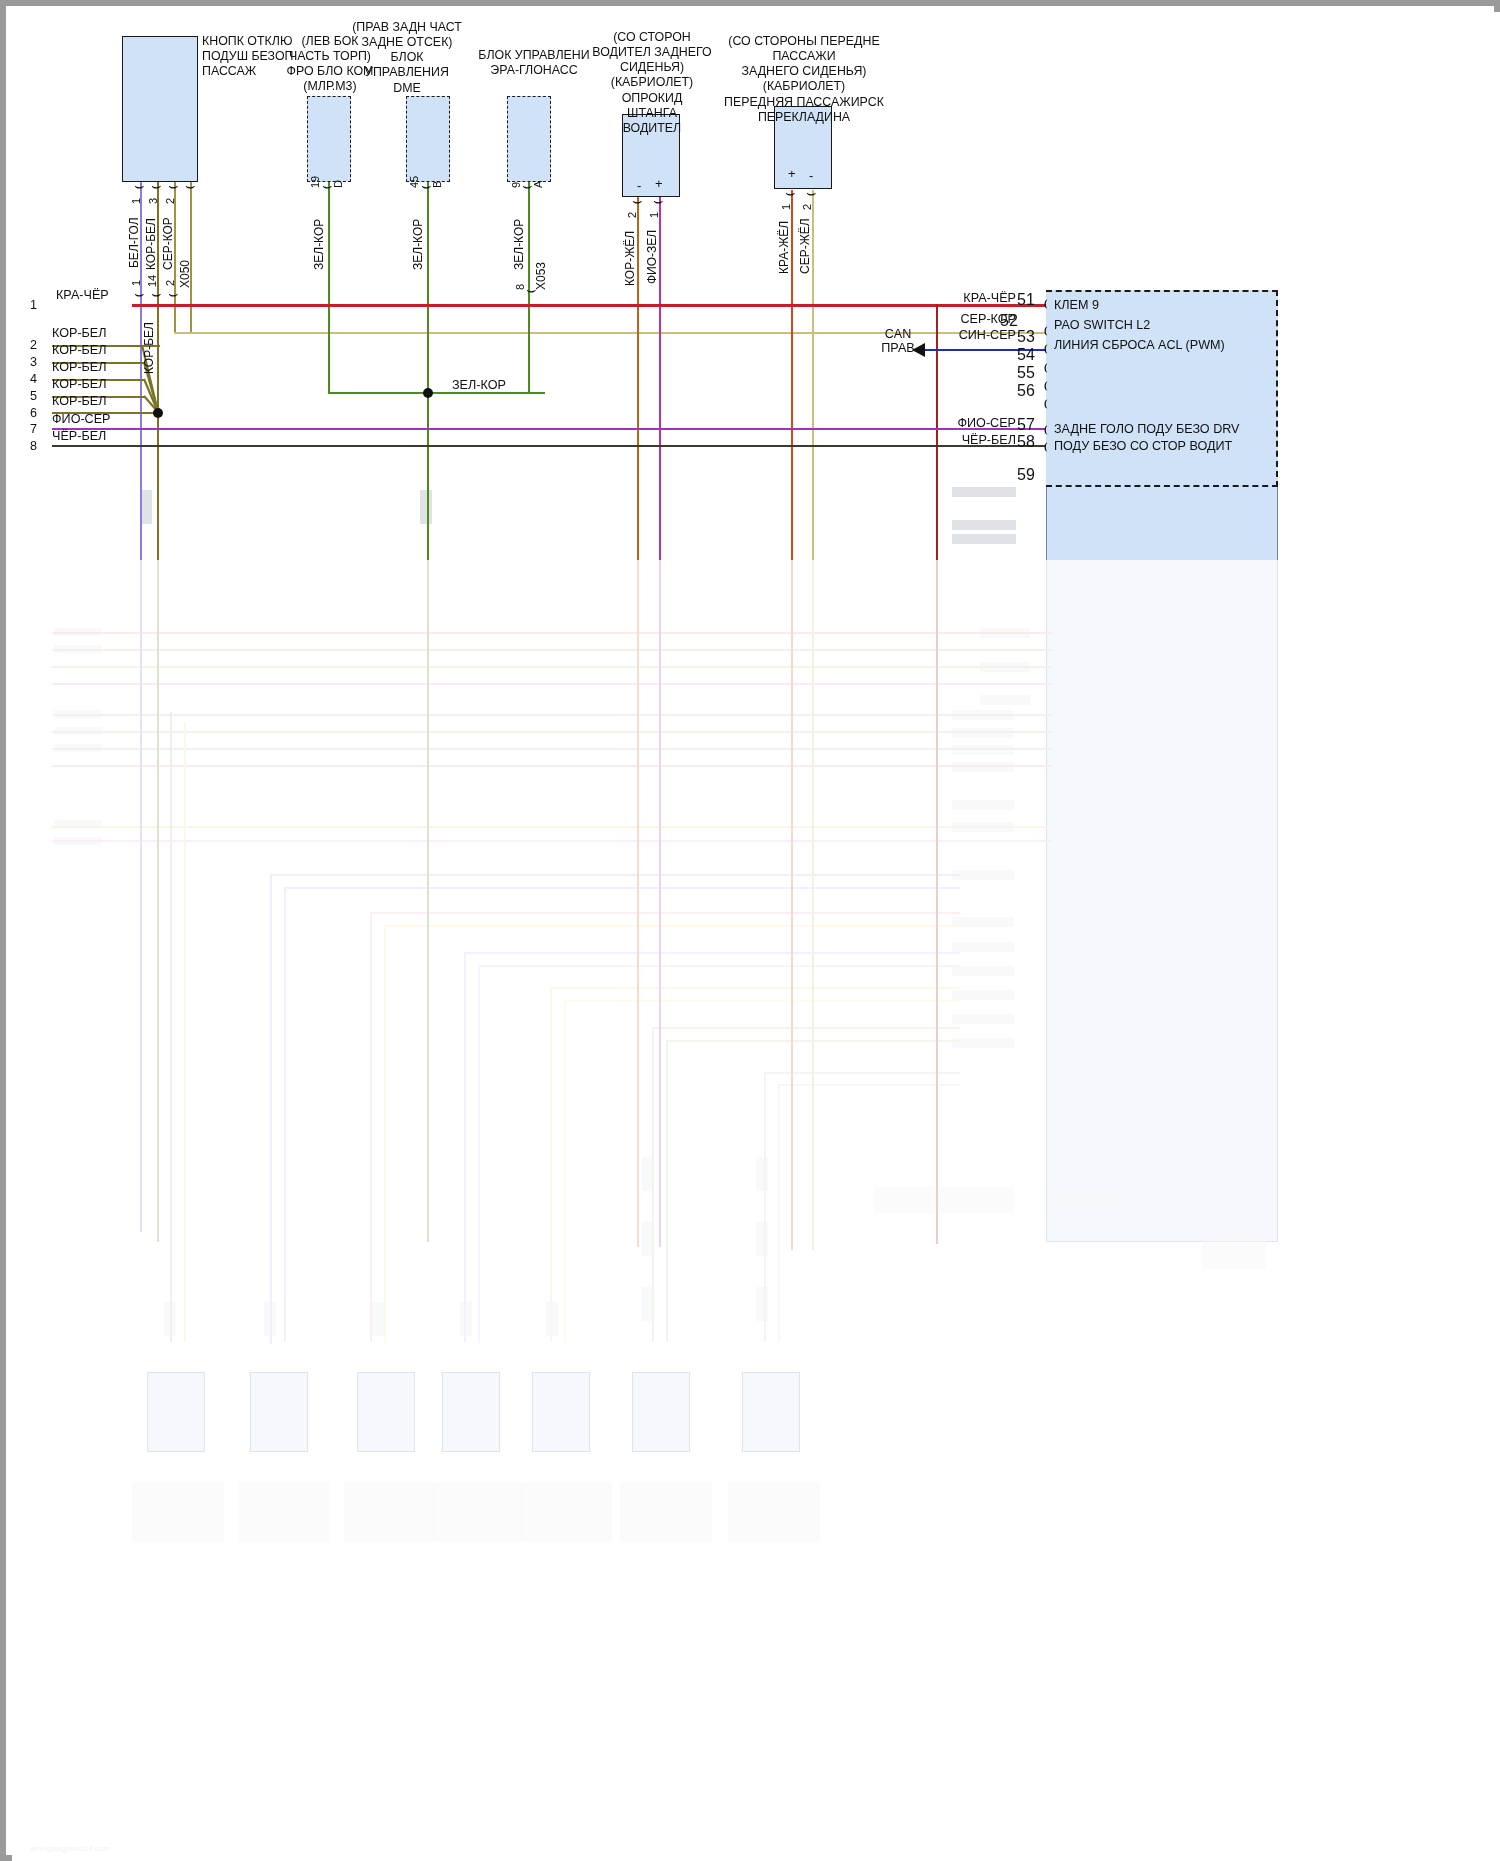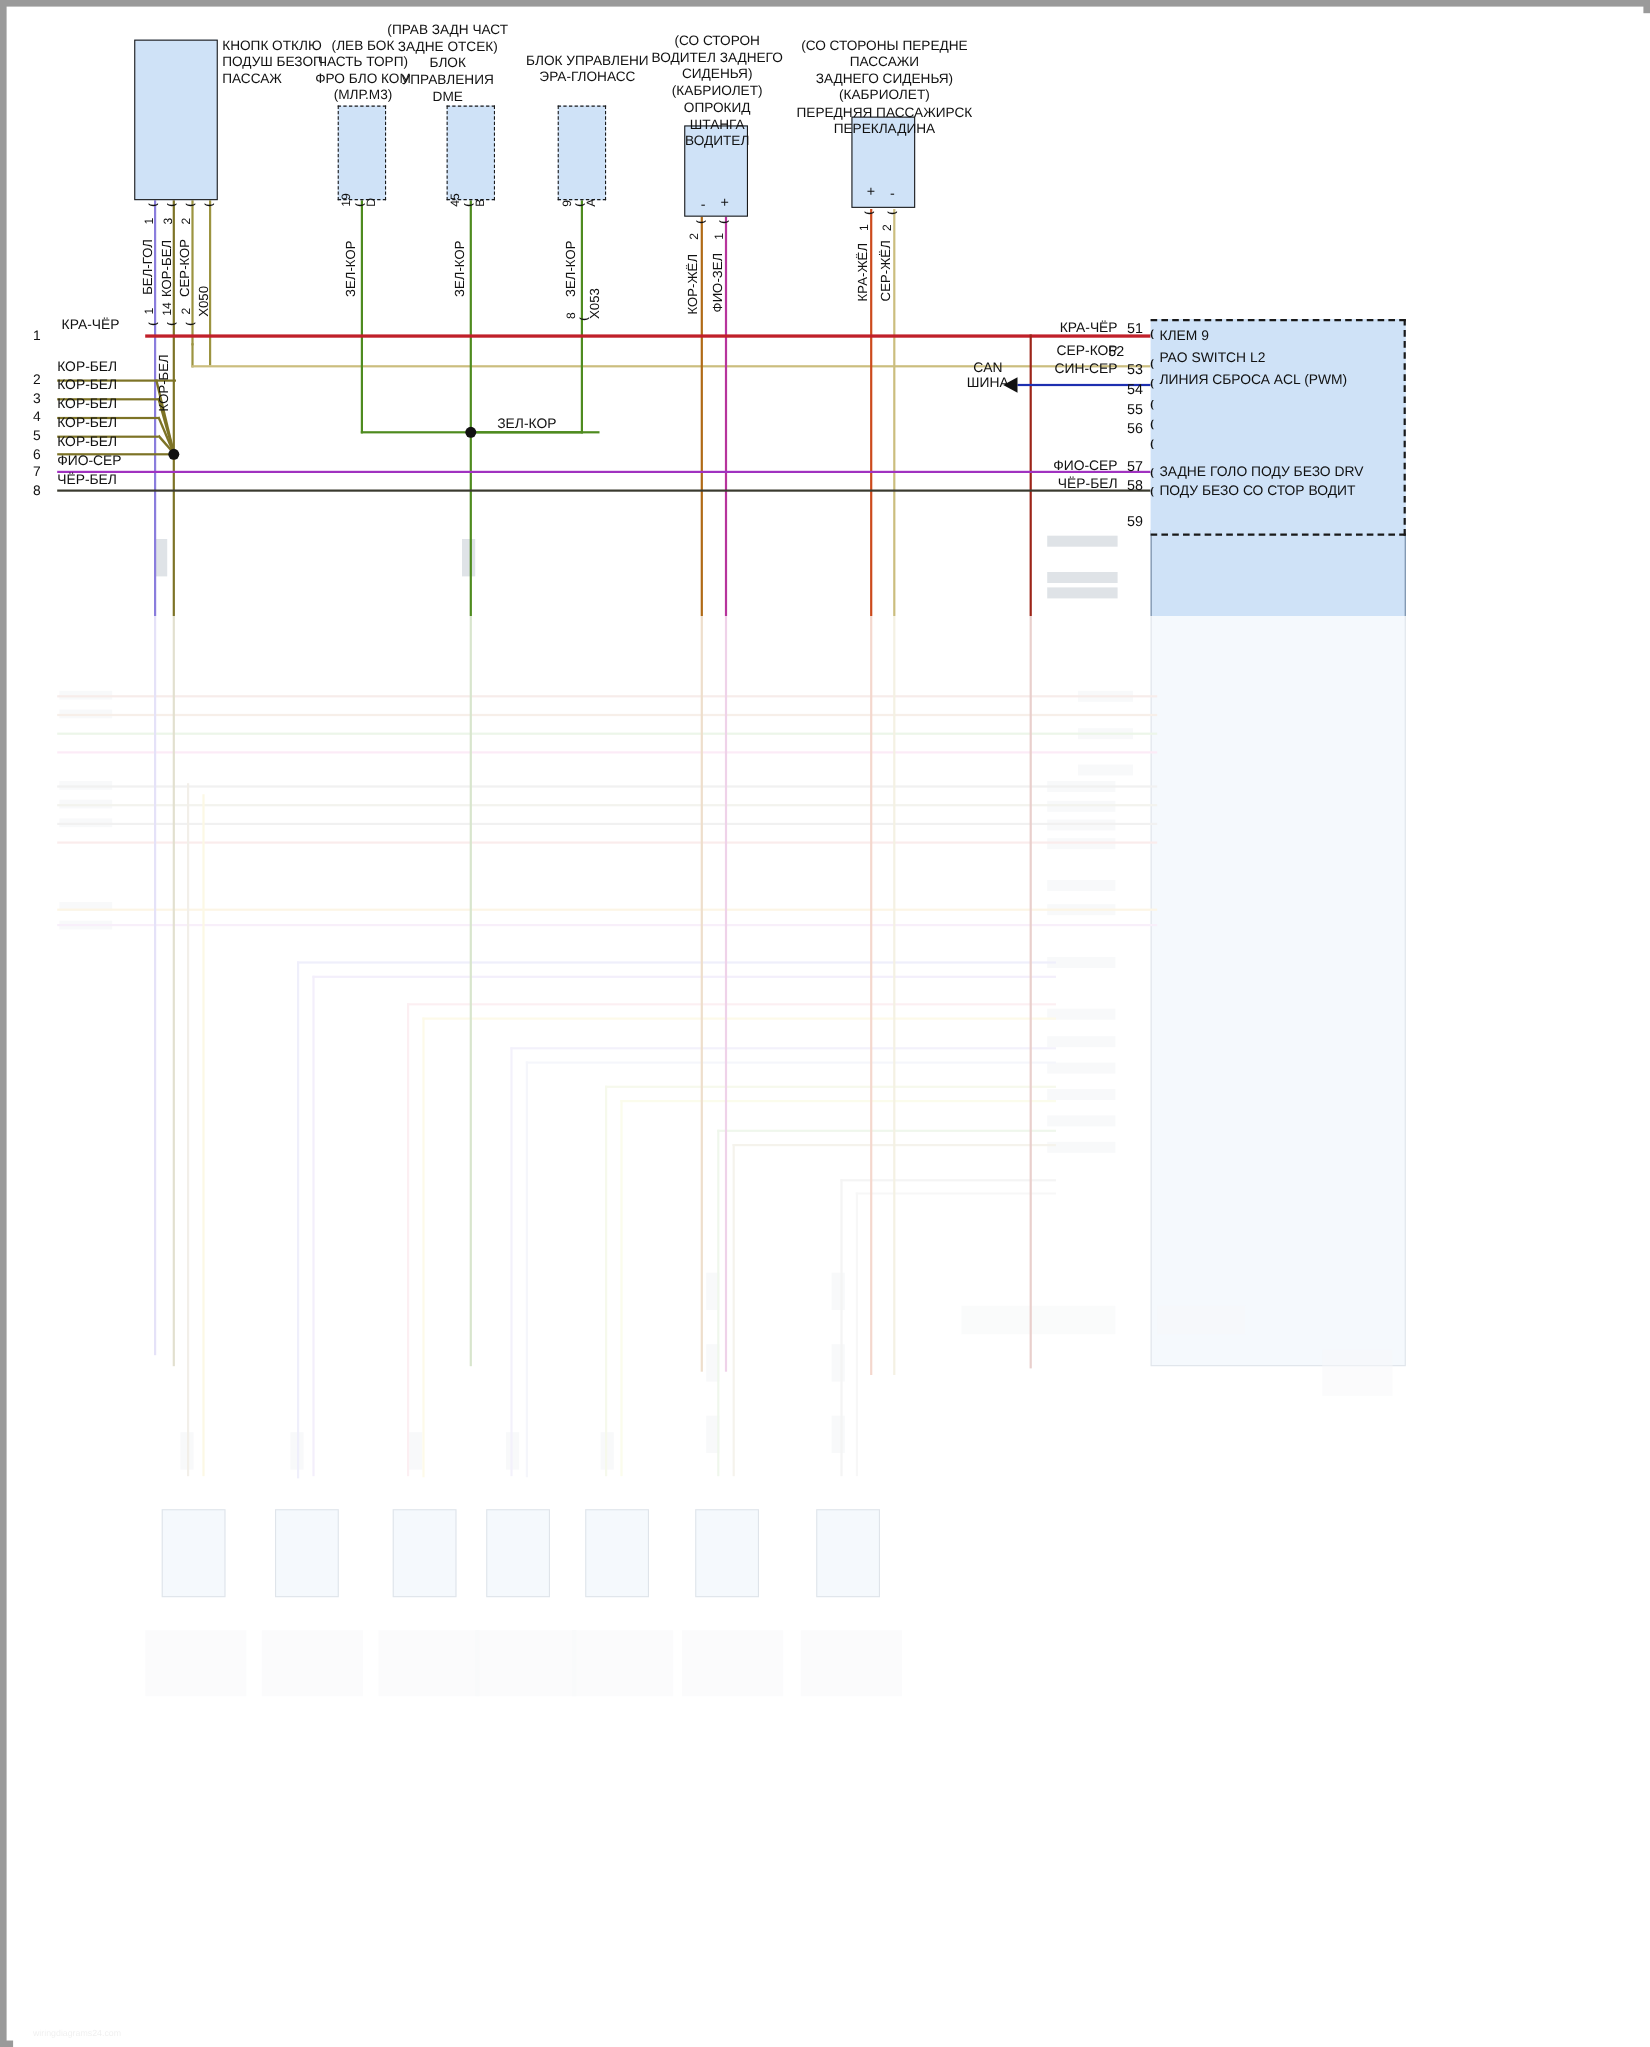--- a/index.html
+++ b/index.html
@@ -118,24 +118,24 @@
   }
   .rplabel {
     position: absolute;
     font-size: 12.6px;
     color: #111;
     white-space: nowrap;
     z-index: 18;
   }
   .rpnum {
     position: absolute;
-    font-size: 13px;
-    color: #111;
-    z-index: 18;
-    text-align: right;
+    font-size: 16px;
+    color: #111;
+    z-index: 18;
+    text-align: left;
     width: 22px;
   }
   .rpwirelbl {
     position: absolute;
     font-size: 12.6px;
     color: #111;
     z-index: 18;
     white-space: nowrap;
     text-align: right;
   }
@@ -373,21 +373,21 @@
 
       <div class="rownum" style="left:18px;top:410px;">7</div>
       <div class="wirelbl-h" style="left:40px;top:400px;">ФИО-СЕР</div>
 
       <div class="rownum" style="left:18px;top:427px;">8</div>
       <div class="wirelbl-h" style="left:40px;top:417px;">ЧЁР-БЕЛ</div>
 
       <div class="wirelbl-h" style="left:440px;top:366px;">ЗЕЛ-КОР</div>
 
       <div class="canlbl" style="left:862px;top:315px;width:48px;">CAN
-ШИНА</div>
+ПРАВ</div>
 
       <div id="rightpanel"></div>
 
       <div class="rpwirelbl" style="left:930px;top:279px;width:74px;">КРА-ЧЁР</div>
       <div class="rpnum" style="left:1005px;top:279px;">51</div>
       <div class="conn" style="left:1030px;top:284px;transform:rotate(90deg);">⌣</div>
       <div class="rplabel" style="left:1042px;top:286px;">КЛЕМ 9</div>
 
       <div class="rpwirelbl" style="left:930px;top:300px;width:74px;">СЕР-КОР</div>
       <div class="rpnum" style="left:988px;top:300px;">52</div>

